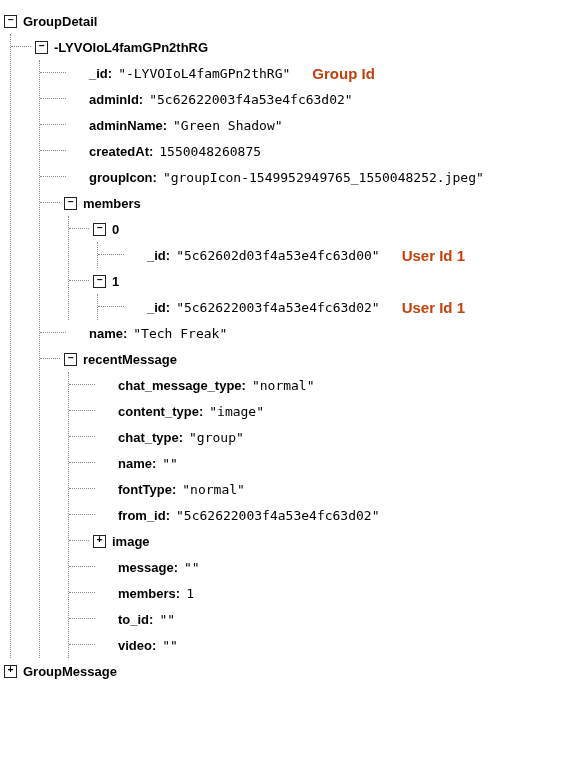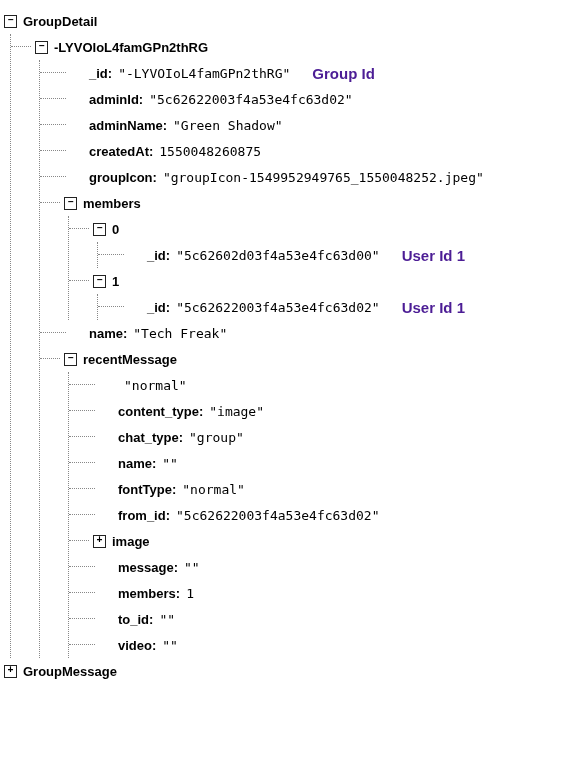--- a/index.html
+++ b/index.html
@@ -66,21 +66,21 @@
     width: 26px;
     flex: none;
     height: 1px;
     border-top: 1px dotted #888;
     margin-right: 4px;
   }
   .hline.short {
     width: 20px;
   }
   .annotation {
-    color: #4c1d95;
+    color: #c2410c;
     font-weight: 700;
     font-size: 15px;
     margin-left: 22px;
     font-family: -apple-system, BlinkMacSystemFont, "Helvetica Neue", Arial, sans-serif;
   }
   .children > .node > .row {
     margin-left: 0;
   }
   
   .children {
@@ -217,20 +217,21 @@
               <span class="hline short"></span>
               <span class="toggle">−</span>
               <span class="key">recentMessage</span>
             </div>
             <div class="children" style="margin-left:28px;">
 
               <div class="node">
                 <div class="row">
                     <span class="hline"></span>
                     <span class="spacer-toggle"></span>
+                  <span class="key">chat_message_type:</span>
                   <span class="val">"normal"</span>
                 </div>
               </div>
 
               <div class="node">
                 <div class="row">
                     <span class="hline"></span>
                     <span class="spacer-toggle"></span>
                   <span class="key">content_type:</span>
                   <span class="val">"image"</span>

